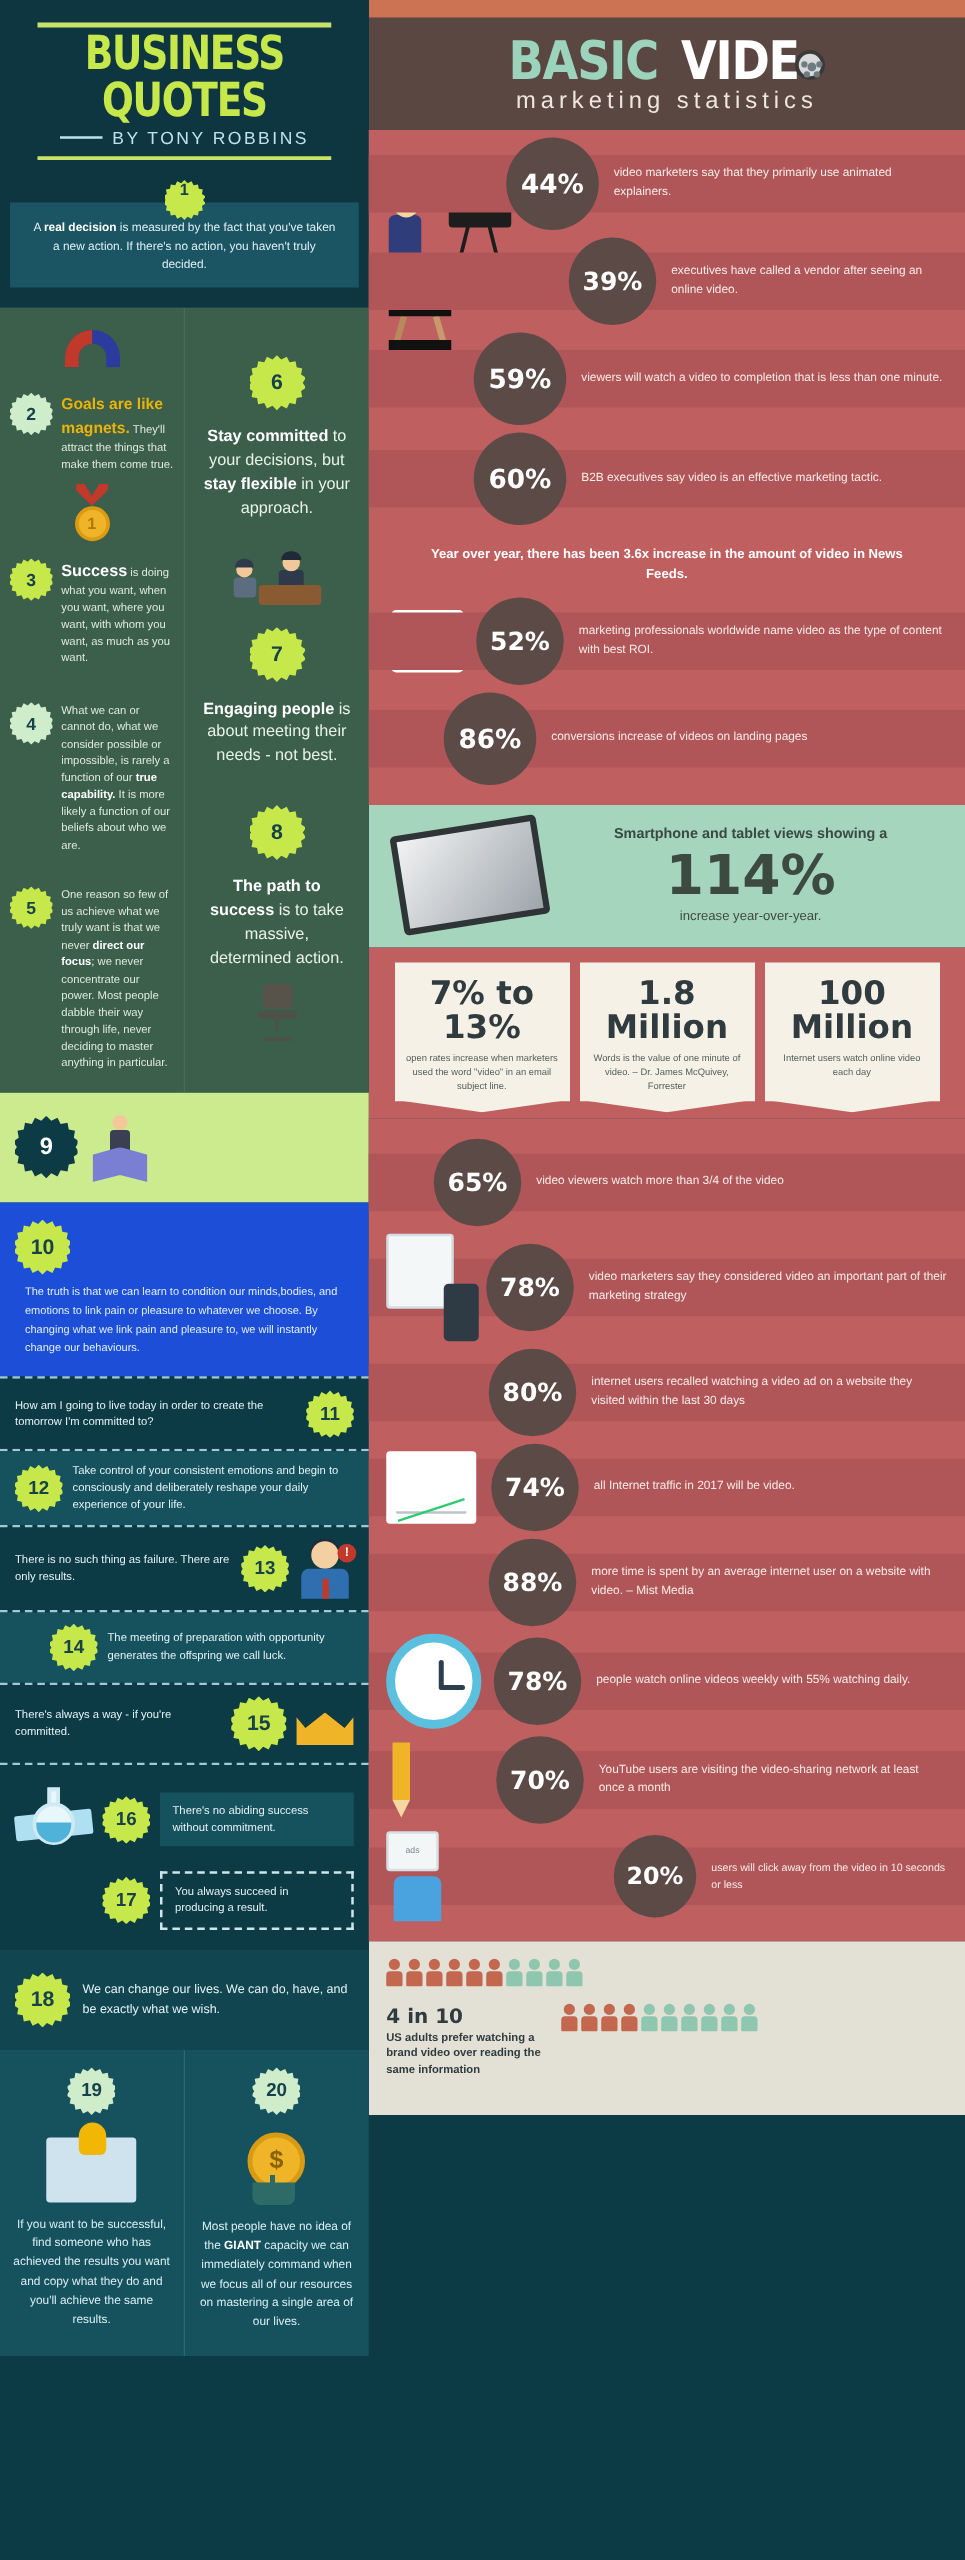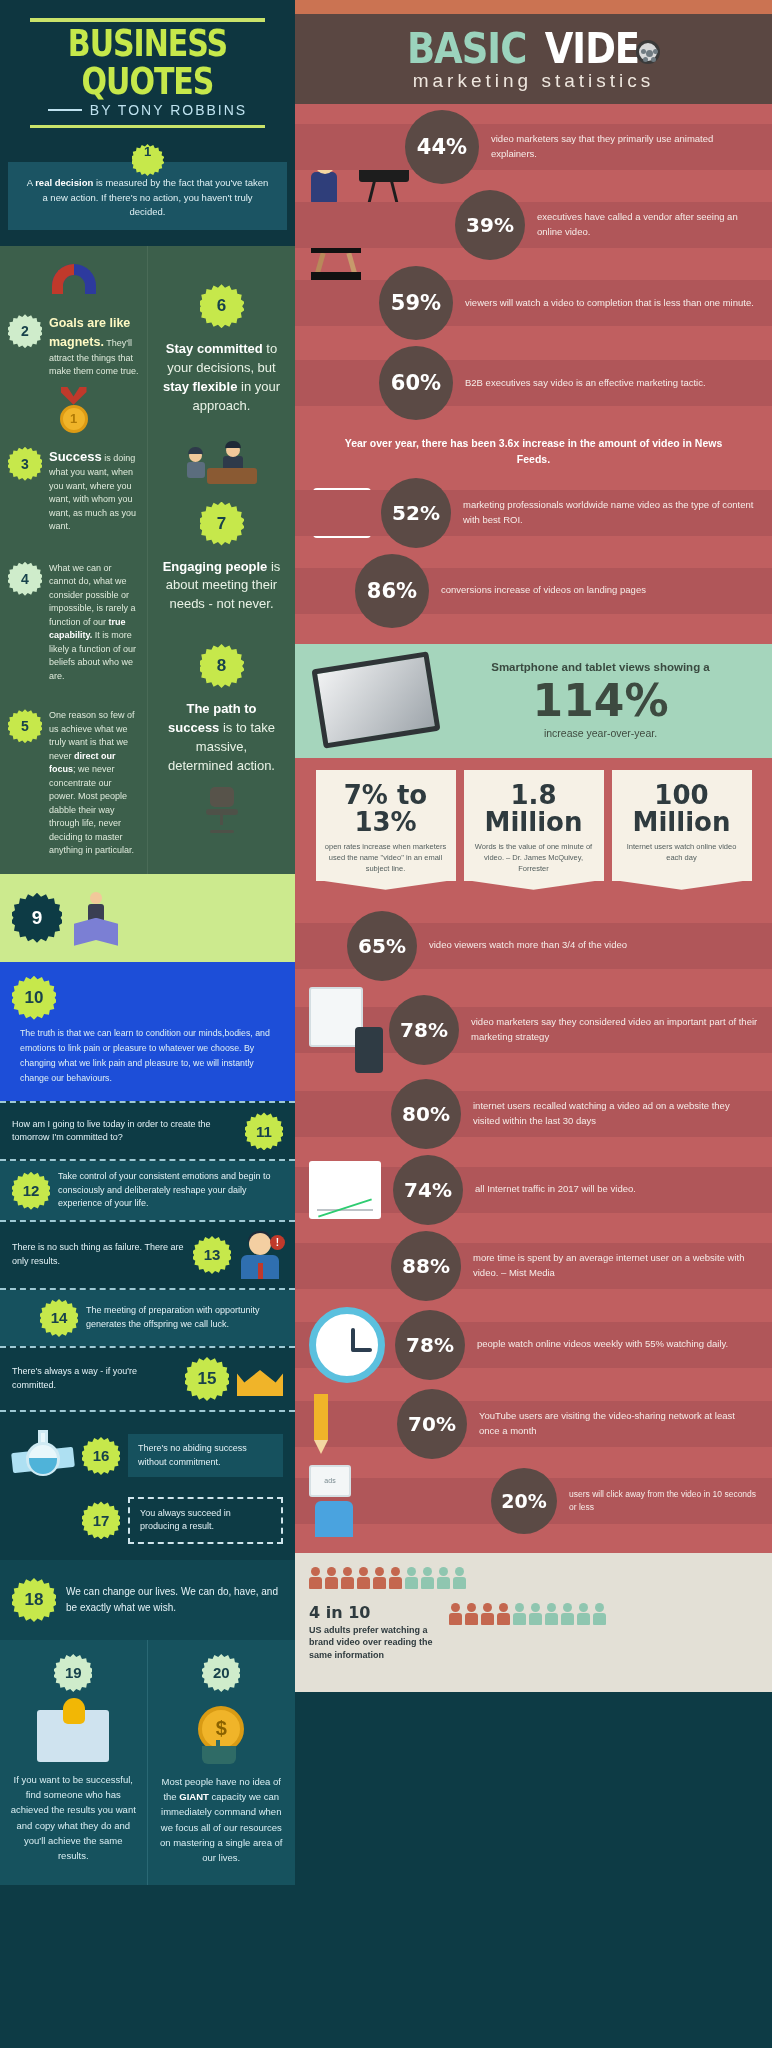--- a/index.html
+++ b/index.html
@@ -53,21 +53,21 @@
   }
   .q1-box b { color:#fff; }
 
   .two-col { display:flex; background:#3b5d4a; }
   .col-a { width:148px; background:#3c5f4b; padding: 10px 8px 16px 8px; border-right:1px solid #4a6b57; }
   .col-b { width:147px; background:#3c5f4b; padding: 10px 8px 16px 8px; }
 
   .qrow { display:flex; gap:7px; margin: 14px 0 0 0; align-items:flex-start; }
   .qtext { font-size:9px; line-height:1.5; color:#dfeadb; flex:1; }
   .qtext b { color:#fff; }
-  .qtext .lime { color:#fef9c3; font-weight:bold; font-size:12.5px; }
+  .qtext .lime { color:#eab308; font-weight:bold; font-size:12.5px; }
 
   .center-q { text-align:center; color:#e9f2e6; font-size:13px; line-height:1.45; padding: 4px 6px; }
   .center-q b { color:#fff; font-weight:bold; }
   .center-badge { display:flex; justify-content:center; margin: 12px 0 8px 0; }
 
   .icon-box { display:flex; justify-content:center; margin: 8px 0; }
 
   .q9-band { background:#ccea8e; display:flex; align-items:center; gap:8px; padding: 16px 12px; }
   .q9-text { color:#1d4026; font-weight:bold; font-size:13.5px; line-height:1.35; flex:1; }
 
@@ -316,21 +316,21 @@
             <div style="position:absolute;right:22px;bottom:10px;width:20px;height:18px;background:#2e3a4a;border-radius:3px"></div>
             <div style="position:absolute;right:25px;bottom:27px;width:14px;height:14px;border-radius:50%;background:#f2c89a"></div>
             <div style="position:absolute;right:24px;bottom:36px;width:16px;height:7px;border-radius:8px 8px 0 0;background:#1f2937"></div>
             <div style="position:absolute;left:28px;bottom:0;width:50px;height:16px;background:#8a5a33;border-radius:3px"></div>
           </div>
         </div>
         <div class="center-badge" style="margin-top:18px">
           <span class="badge s44">7</span>
         </div>
         <div class="center-q">
-          <b>Engaging people</b><span> is about meeting their needs - not never.</span>
+          <b>Engaging people</b><span> is about meeting their needs - not best.</span>
         </div>
         <div class="center-badge" style="margin-top:26px">
           <span class="badge s44">8</span>
         </div>
         <div class="center-q">
           <b>The path to success</b><span> is to take massive, determined action.</span>
         </div>
         <div class="icon-box">
           <div class="chairicon">
               <div class="bk"></div>
@@ -536,21 +536,21 @@
           <div class="gb-t1">Smartphone and tablet views showing a</div>
           <div class="gb-big">114%</div>
           <div class="gb-t2">increase year-over-year.</div>
         </div>
       </div>
     </div>
 
     <div class="ribbons">
       <div class="ribbon">
         <div class="rb-big">7% to 13%</div>
-        <div class="rb-small">open rates increase when marketers used the name "video" in an email subject line.</div>
+        <div class="rb-small">open rates increase when marketers used the word "video" in an email subject line.</div>
       </div>
       <div class="ribbon">
         <div class="rb-big">1.8 Million</div>
         <div class="rb-small">Words is the value of one minute of video. – Dr. James McQuivey, Forrester</div>
       </div>
       <div class="ribbon">
         <div class="rb-big">100 Million</div>
         <div class="rb-small">Internet users watch online video each day</div>
       </div>
     </div>

